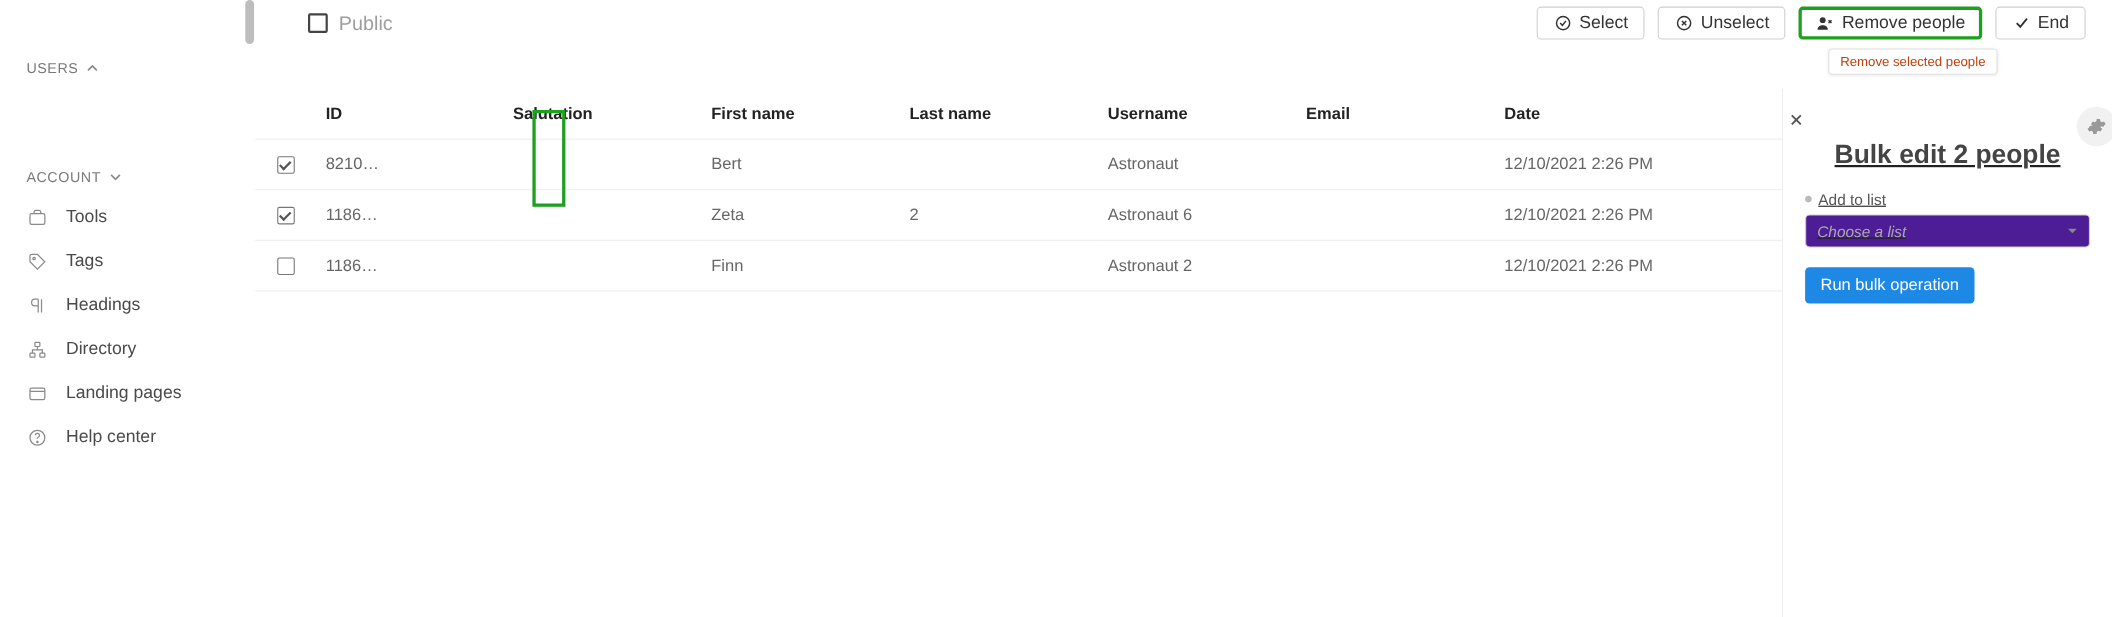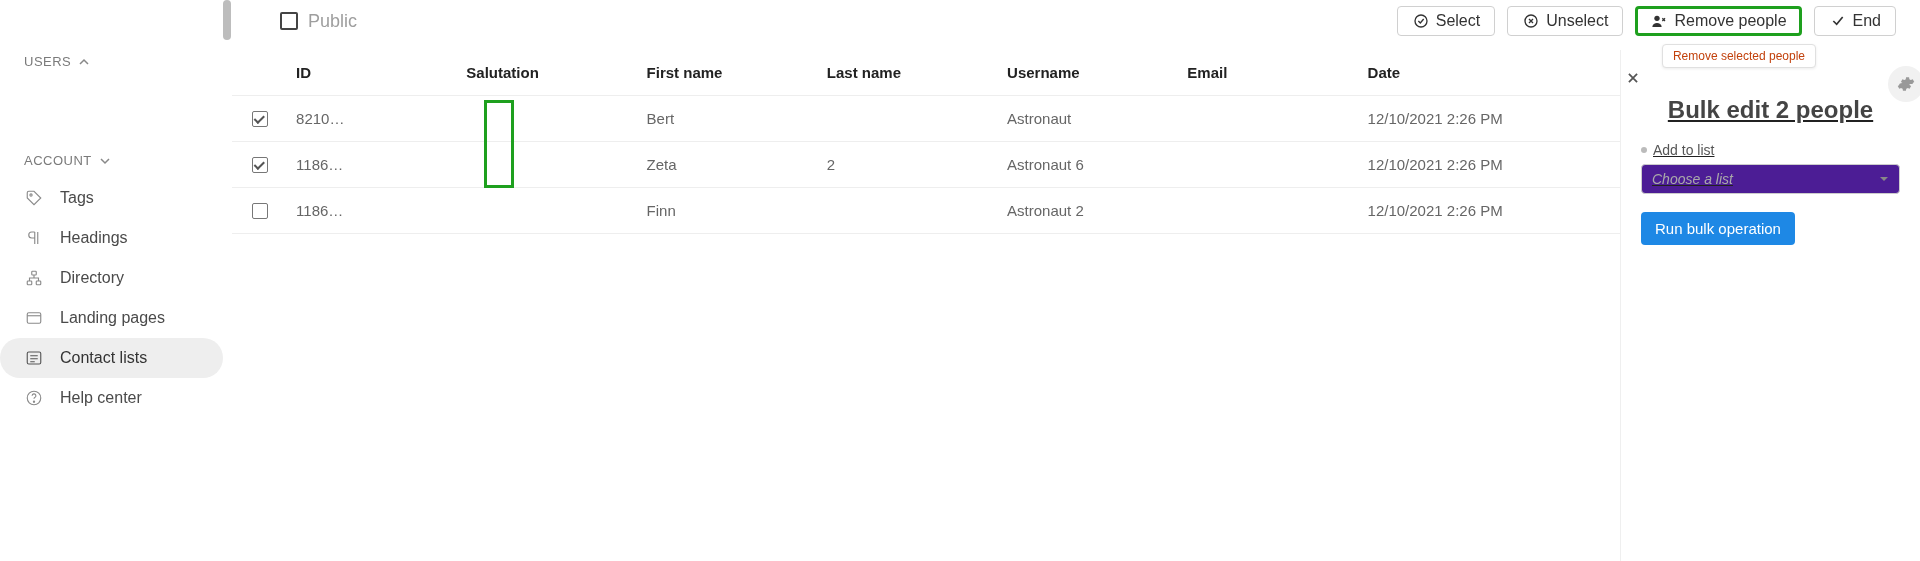--- a/index.html
+++ b/index.html
@@ -30,21 +30,21 @@
   .content-row { display:flex; flex:1; min-height:0;}
   .table-wrap { flex:1; min-width:0; }
   table { width:100%; border-collapse:collapse; table-layout:fixed; }
   thead th { text-align:left; font-weight:700; font-size:15px; color:#222; padding: 14px 8px; border-bottom:1px solid #eee; background:#fff;}
   tbody td { text-align:left; font-size:15px; color:#666; padding: 14px 8px; border-bottom:1px solid #eee;}
   col.c-check{width:56px;} col.c-id{width:170px;} col.c-sal{width:180px;} col.c-first{width:180px;} col.c-last{width:180px;} col.c-user{width:180px;} col.c-email{width:180px;} col.c-date{width:260px;}
   .row-check-wrap{ display:flex; justify-content:center; }
   .row-check { width:16px; height:16px; border:1.5px solid #777; border-radius:2px; display:flex; align-items:center; justify-content:center; background:#fff;}
   .row-check.checked::after{ content:""; width:8px; height:4px; border-left:2px solid #555; border-bottom:2px solid #555; transform: rotate(-45deg) translateY(-1px); }
   .sel-highlight-group { position:absolute; left:252px; top:100px; width:30px; height:88px; border:3px solid #1ea01e; pointer-events:none;}
-  .main{position:relative;}
+  .main{position:relative;gap:31px;}
   
   .panel { width:300px; flex:0 0 300px; border-left:1px solid #efefef; position:relative; padding: 0 20px; text-decoration: underline;}
   .panel-close{ position:absolute; left:-4px; top:12px; width:32px; height:32px; display:flex; align-items:center; justify-content:center; font-size:18px; color:#555; cursor:pointer;}
   .panel-gear{ position:absolute; right:-4px; top:16px; width:36px; height:36px; border-radius:50%; background:#f1f1f1; display:flex; align-items:center; justify-content:center; color:#888; cursor:pointer;}
   .panel-title{ text-align:center; font-size:24px; color:#444; margin-top:46px; margin-bottom:18px;}
   .panel-label{ font-size:14px; color:#555; margin-bottom:6px; display:flex; align-items:center; gap:6px;}
   .panel-label::before{content:""; width:6px; height:6px; border-radius:50%; background:#bbb; display:inline-block;}
   .select{ width:100%; border:1px solid #ccc; border-radius:4px; background:#4c1d95; color:#aaa; font-size:14px; padding:6px 10px; font-style:italic; display:flex; justify-content:space-between; align-items:center; cursor:pointer;}
   .run-btn{ margin-top:18px; background:#1e88e5; color:#fff; border:none; border-radius:4px; padding:8px 14px; font-size:15px; cursor:pointer;}
 </style>
@@ -71,20 +71,29 @@
     <span class="chev">
       <svg width="10" height="10" viewBox="0 0 10 10">
           <path d="M1 3 L5 7 L9 3" stroke="#888" stroke-width="1.5" fill="none"></path>
         </svg>
     </span>
   </div>
 
   <div class="nav-item">
     <span class="nav-icon">
       <svg width="18" height="18" viewBox="0 0 24 24" fill="none" stroke="#8a8a8a" stroke-width="1.5">
+          <rect x="3" y="7" width="18" height="13" rx="2"></rect>
+          <path d="M8 7V5a2 2 0 0 1 2-2h4a2 2 0 0 1 2 2v2"></path>
+        </svg>
+    </span>
+    <span>Tools</span>
+  </div>
+  <div class="nav-item">
+    <span class="nav-icon">
+      <svg width="18" height="18" viewBox="0 0 24 24" fill="none" stroke="#8a8a8a" stroke-width="1.5">
           <path d="M3 12V5a2 2 0 0 1 2-2h7l9 9-9 9-9-9z"></path>
           <circle cx="8" cy="8" r="1.5"></circle>
         </svg>
     </span>
     <span>Tags</span>
   </div>
   <div class="nav-item">
     <span class="nav-icon">
       <svg width="18" height="18" viewBox="0 0 24 24" fill="none" stroke="#8a8a8a" stroke-width="1.5">
           <path d="M13 4v16M17 4v16M13 4H9a4 4 0 0 0 0 8h4"></path>
@@ -104,29 +113,20 @@
     <span>Directory</span>
   </div>
   <div class="nav-item">
     <span class="nav-icon">
       <svg width="18" height="18" viewBox="0 0 24 24" fill="none" stroke="#8a8a8a" stroke-width="1.5">
           <rect x="3" y="5" width="18" height="14" rx="2"></rect>
           <path d="M3 9h18"></path>
         </svg>
     </span>
     <span>Landing pages</span>
-  </div>
-  <div class="nav-item active">
-    <span class="nav-icon">
-      <svg width="18" height="18" viewBox="0 0 24 24" fill="none" stroke="#555" stroke-width="1.5">
-          <rect x="3" y="4" width="18" height="16" rx="2"></rect>
-          <path d="M7 9h10M7 13h10M7 17h6"></path>
-        </svg>
-    </span>
-    <span>Contact lists</span>
   </div>
   <div class="nav-item">
     <span class="nav-icon">
       <svg width="18" height="18" viewBox="0 0 24 24" fill="none" stroke="#8a8a8a" stroke-width="1.5">
           <circle cx="12" cy="12" r="9"></circle>
           <path d="M9.5 9a2.5 2.5 0 1 1 3.5 2.3c-.8.4-1 1-1 1.7"></path>
           <circle cx="12" cy="17" r=".8" fill="#8a8a8a"></circle>
         </svg>
     </span>
     <span>Help center</span>

